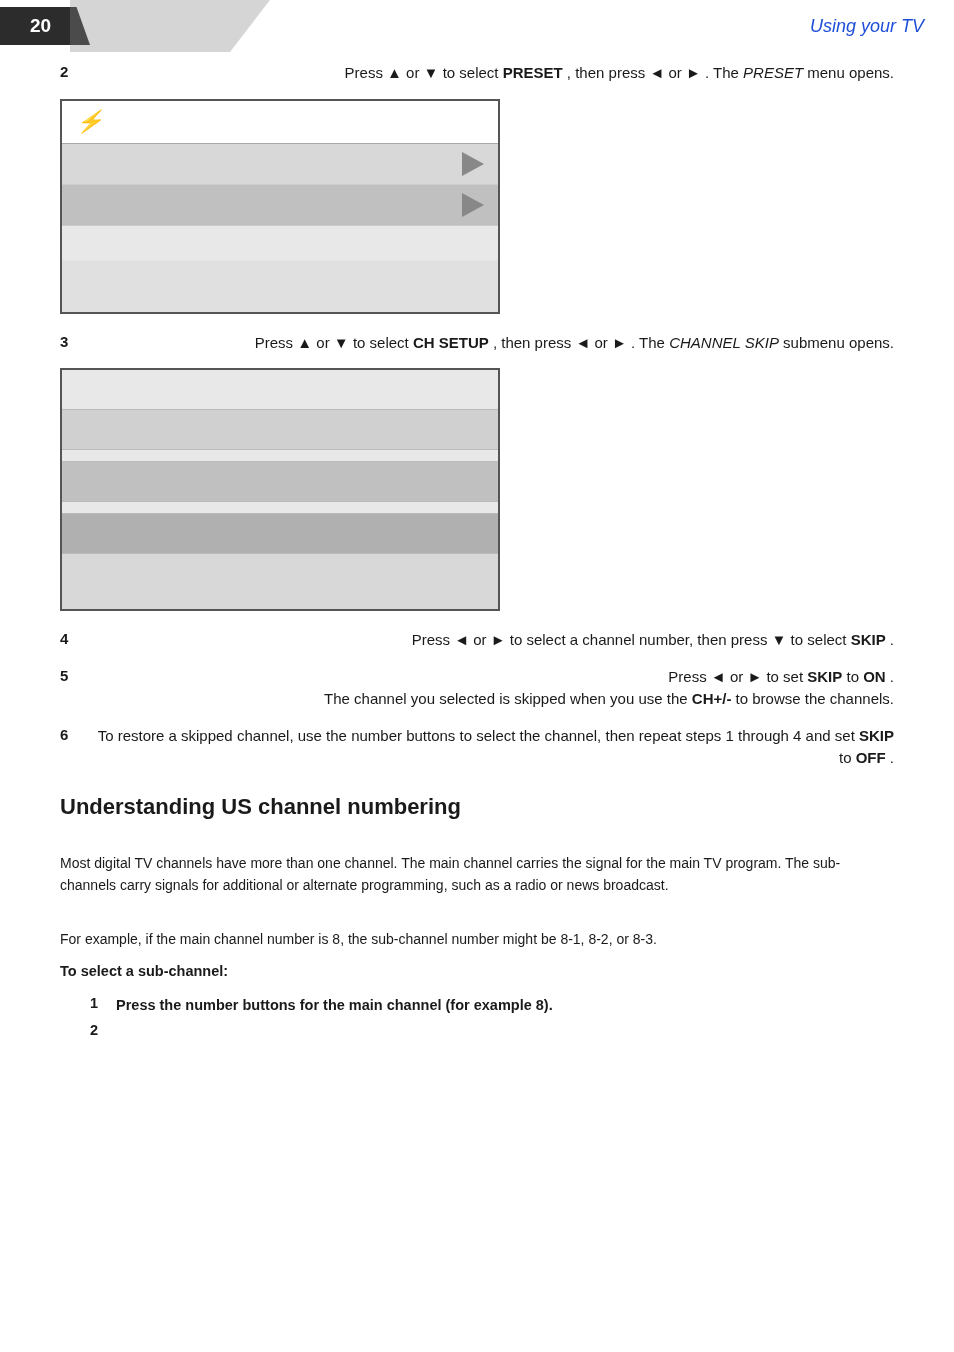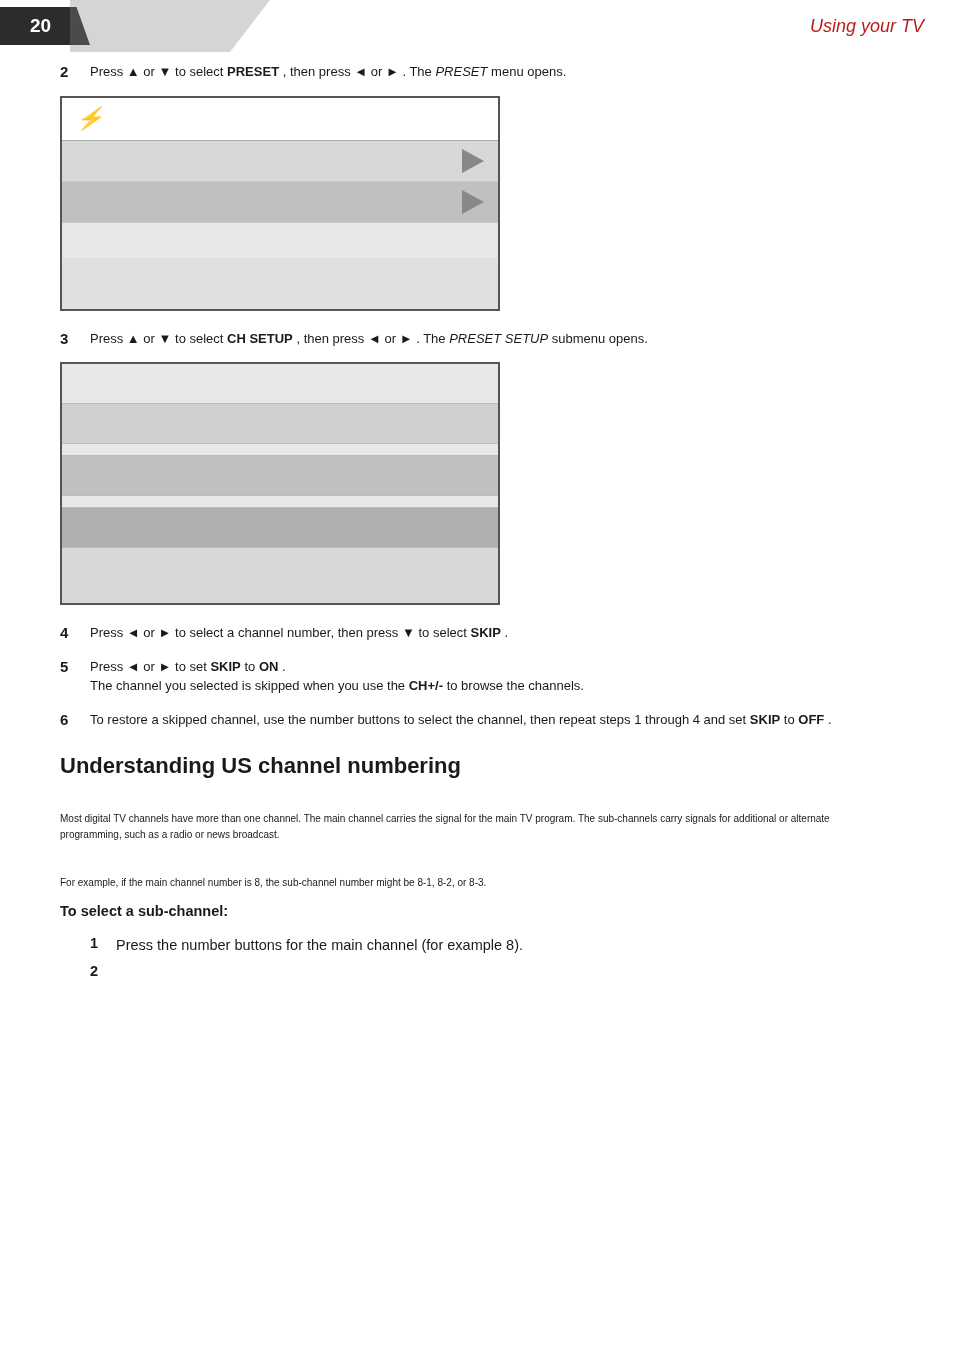--- a/index.html
+++ b/index.html
@@ -40,21 +40,21 @@
       height: 52px;
       background: #888;
       clip-path: polygon(0 0, 100% 0, 80% 100%, 0 100%);
       opacity: 0.35;
     }
     .header-title {
       position: absolute;
       right: 30px;
       font-style: italic;
       font-size: 18px;
-      color: #b91c1c;
+      color: #1d4ed8;
       text-align: center;
     }
 
     
     .content {
       padding: 0 60px 0 60px;
     }
 
     
     .step {
@@ -62,23 +62,24 @@
       align-items: flex-start;
       margin-bottom: 14px;
     }
     .step-num {
       font-weight: bold;
       font-size: 15px;
       min-width: 30px;
       padding-top: 1px;
     }
     .step-text {
-      font-size: 13px;
+      font-size: 15px;
       line-height: 1.5;
       flex: 1;
+      text-align: right;
     }
     .step-text b {
       font-weight: bold;
     }
     .step-text i {
       font-style: italic;
     }
 
     
     .menu-box {
@@ -174,21 +175,21 @@
 
     
     .section-heading {
       font-size: 22px;
       font-weight: bold;
       margin: 24px 0 6px 0;
     }
 
     
     .body-para {
-      font-size: 10px;
+      font-size: 14px;
       line-height: 1.6;
       margin-bottom: 12px;
       margin-top: 32px;
     }
 
     
     .sub-heading {
       font-weight: bold;
       font-size: 14.5px;
       margin-bottom: 16px;
@@ -202,20 +203,21 @@
       padding-left: 30px;
     }
     .sub-step-num {
       font-weight: bold;
       min-width: 26px;
       font-size: 14.5px;
     }
     .sub-step-text {
       font-size: 14.5px;
       line-height: 1.5;
+      font-weight: bold;
     }
   </style>
 </head>
 <body>
 
 <div class="header">
   <div class="header-page-num">20</div>
   <div class="header-triangle"></div>
   <div class="header-title">Using your TV</div>
 </div>
@@ -264,21 +266,21 @@
       <span> ▲</span>
       <span> or </span>
       <span>▼</span>
       <span> to select </span>
       <b>CH SETUP</b>
       <span>, then press </span>
       <span>◄</span>
       <span> or</span>
       <span>►</span>
       <span> . The </span>
-      <i>PRESET SETUP</i>
+      <i>CHANNEL SKIP</i>
       <span> submenu opens.</span>
     </div>
   </div>
 
   <div class="submenu-box">
     <div class="submenu-row submenu-row-light"></div>
     <div class="submenu-row submenu-row-mid"></div>
     <div class="submenu-row submenu-row-light" style="min-height:12px;"></div>
     <div class="submenu-row submenu-row-dark"></div>
     <div class="submenu-row submenu-row-light" style="min-height:12px;"></div>

